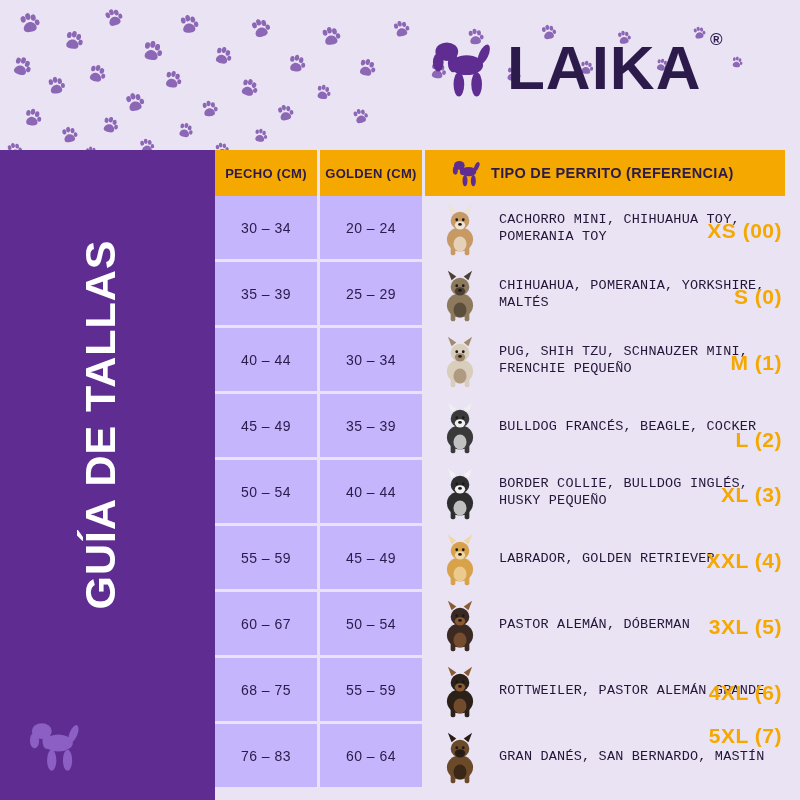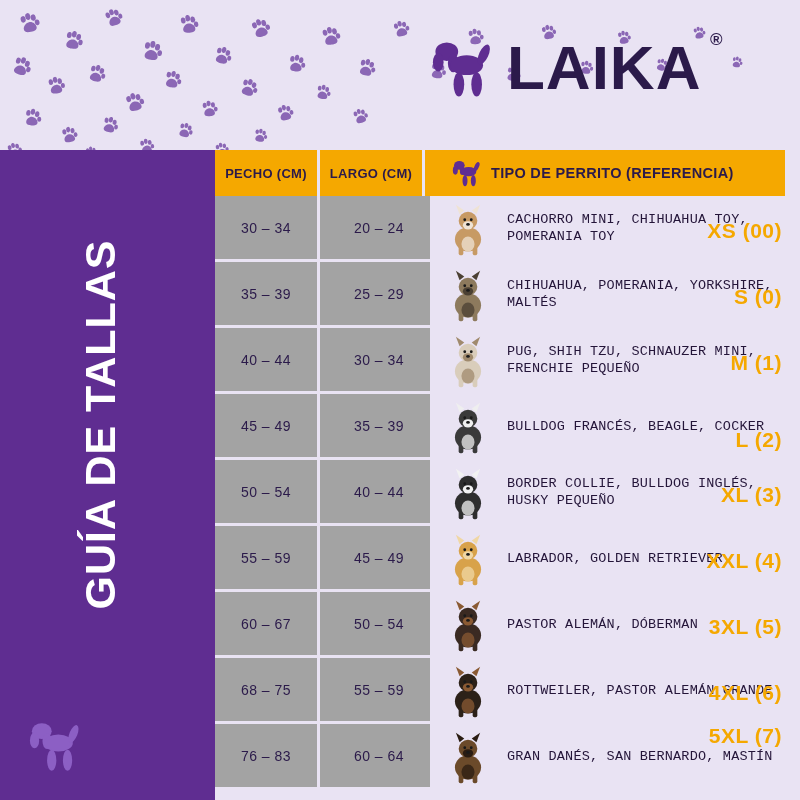--- a/index.html
+++ b/index.html
@@ -147,29 +147,28 @@
   .cell {
     display: flex;
     align-items: center;
     justify-content: center;
     font-size: 14px;
     color: #2b1a4a;
     position: relative;
   }
   .cell.chest, .cell.length {
     width: 102px;
-    background: #a3a3a3;
+    background: #c4b5fd;
     letter-spacing: .5px;
   }
   .cell.chest {
     border-right: 3px solid #e9e3f3;
   }
   .cell.length {
     border-right: 3px solid #e9e3f3;
-    padding-left: 8px;
   }
   .row .cell.chest, .row .cell.length {
     border-bottom: 3px solid #e9e3f3;
   }
   .cell.type {
     flex: 1;
     justify-content: flex-start;
     padding-left: 6px;
     font-size: 13.5px;
     line-height: 1.25;
@@ -603,21 +602,21 @@
     </div>
     <div class="logo-text">
       <span>LAIKA</span>
       <span class="logo-reg">®</span>
     </div>
   </div>
 
   <div class="table">
     <div class="thead">
       <div class="th chest">PECHO (CM)</div>
-      <div class="th length">LARGO (CM)</div>
+      <div class="th length">GOLDEN (CM)</div>
       <div class="th type">
         <span class="th-dog">
           <svg viewBox="0 0 100 90" width="34" height="30" aria-hidden="true">
             <g fill="#5f2d91">
               <ellipse cx="30" cy="22" rx="16" ry="13"></ellipse>
               <ellipse cx="18" cy="37" rx="7.5" ry="13"></ellipse>
               <ellipse cx="39" cy="38" rx="7.5" ry="13"></ellipse>
               <ellipse cx="58" cy="41" rx="23" ry="14"></ellipse>
               <ellipse cx="47" cy="68" rx="7.5" ry="17"></ellipse>
               <ellipse cx="72" cy="68" rx="7.5" ry="17"></ellipse>

